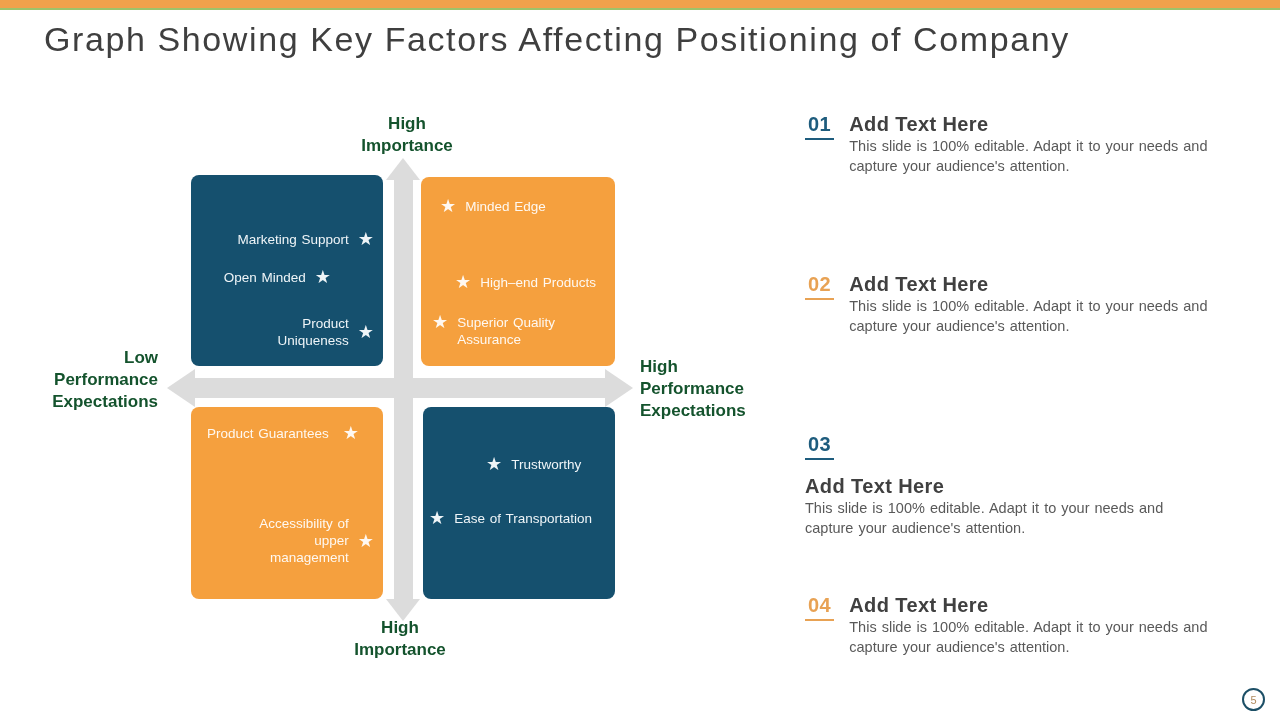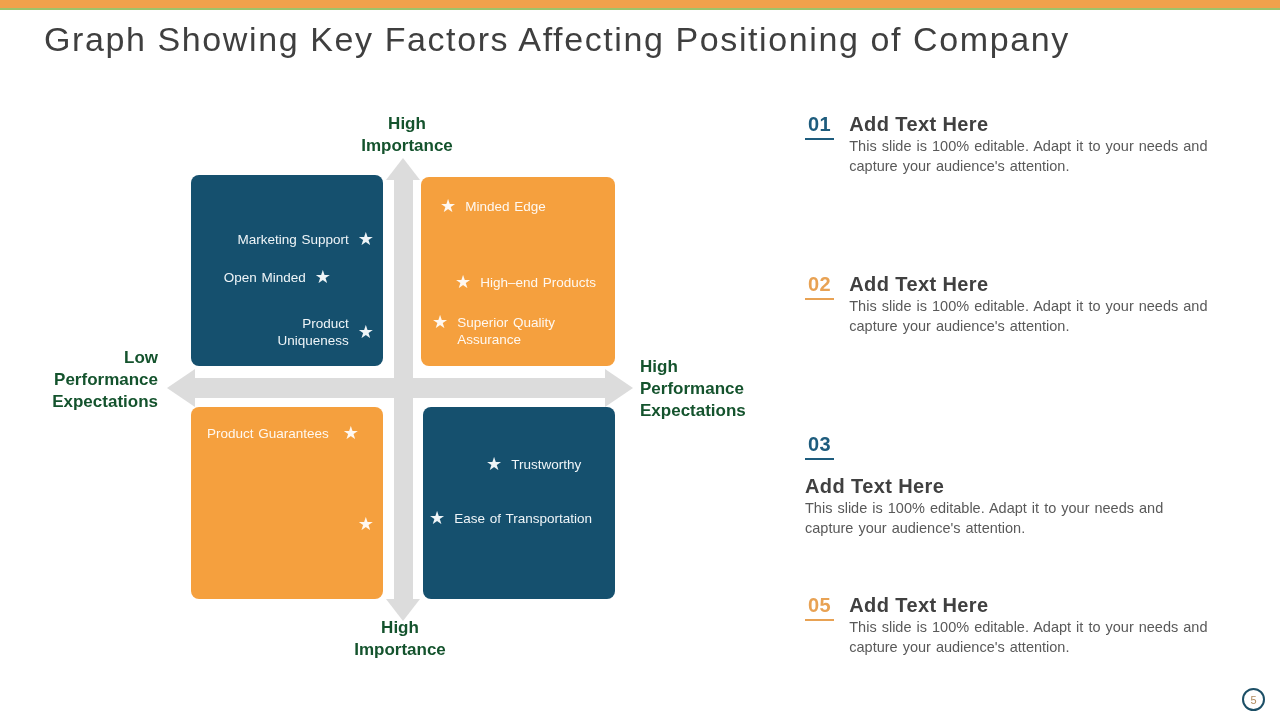--- a/index.html
+++ b/index.html
@@ -145,20 +145,23 @@
     <span class="star">★</span>
     <span class="q-text">Superior Quality
 Assurance</span>
   </div>
 
   <div class="q-item on-orange star-after bl-r1">
     <span class="q-text">Product Guarantees</span>
     <span class="star">★</span>
   </div>
   <div class="q-item on-orange star-after ta-right bl-r2">
+    <span class="q-text">Accessibility of
+upper
+management</span>
     <span class="star">★</span>
   </div>
 
   <div class="q-item on-teal star-before br-r1">
     <span class="star">★</span>
     <span class="q-text">Trustworthy</span>
   </div>
   <div class="q-item on-teal star-before br-r2">
     <span class="star">★</span>
     <span class="q-text">Ease of Transportation</span>
@@ -179,21 +182,21 @@
     </div>
   </div>
   <div class="p-item p3">
     <span class="num num-teal">03</span>
     <div>
       <div class="p-head">Add Text Here</div>
       <div class="p-body">This slide is 100% editable. Adapt it to your needs and capture your audience's attention.</div>
     </div>
   </div>
   <div class="p-item p4">
-    <span class="num num-orange">05</span>
+    <span class="num num-orange">04</span>
     <div>
       <div class="p-head">Add Text Here</div>
       <div class="p-body">This slide is 100% editable. Adapt it to your needs and capture your audience's attention.</div>
     </div>
   </div>
 
   <div class="page-circle">
     <span>5</span>
   </div>
 </div>

